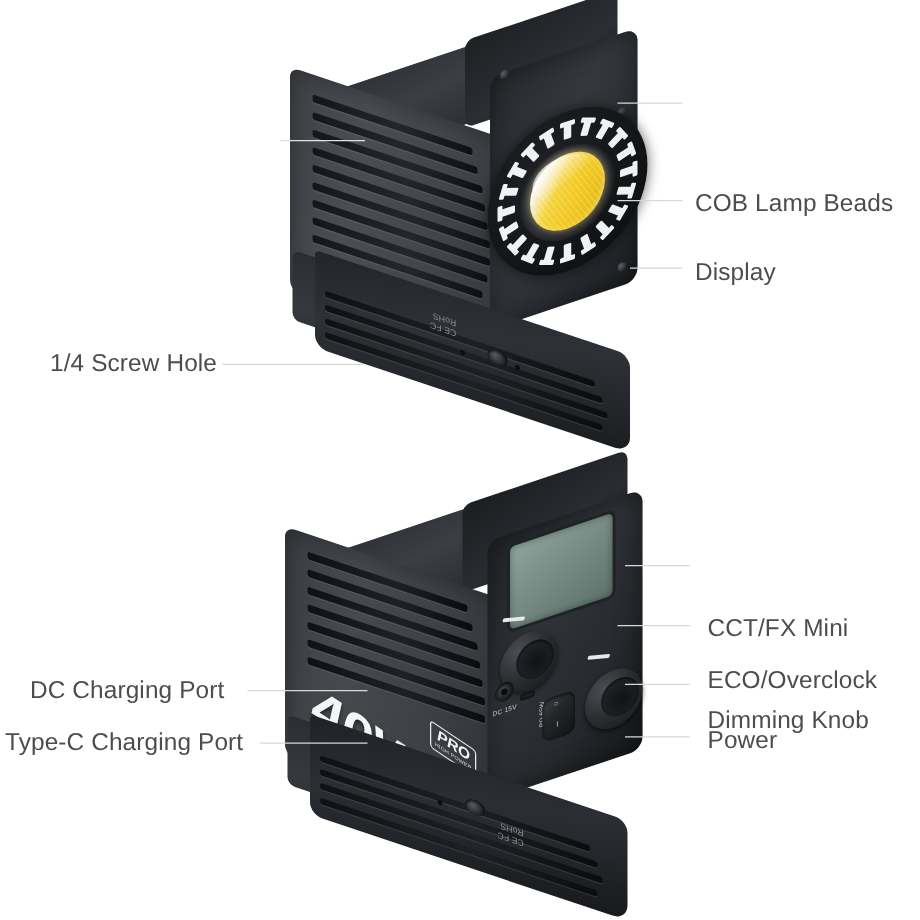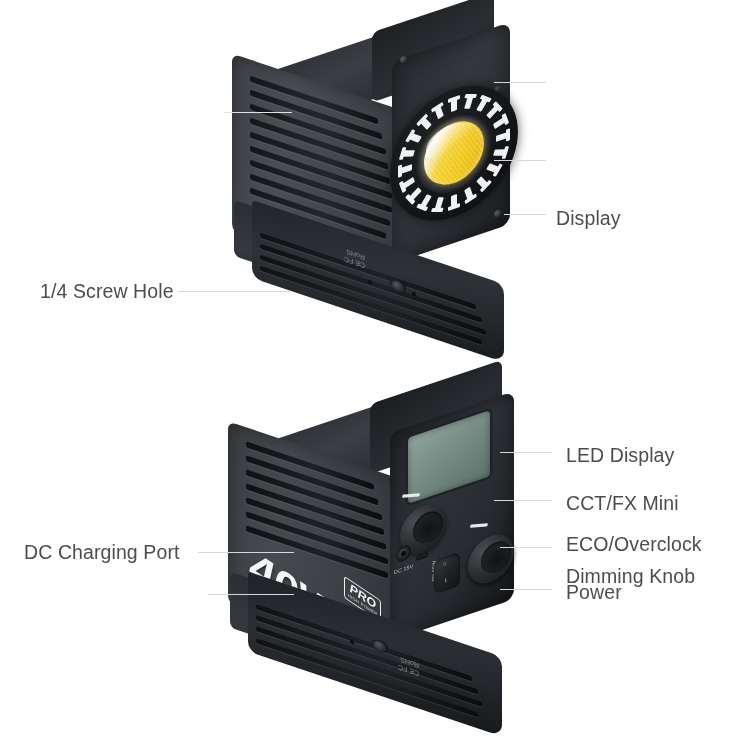--- a/index.html
+++ b/index.html
@@ -305,20 +305,21 @@
   </div>
 
   <div class="leader soft" style="left:224px;top:112px;width:68px;"></div>
 
   <div class="label" style="left:24px;top:279px;margin-left:16px;">1/4 Screw Hole</div>
   <div class="leader" style="left:178px;top:291px;width:112px;"></div>
 
   <div class="leader" style="left:494px;top:82px;width:52px;"></div>
 
   <div class="leader" style="left:494px;top:160px;width:52px;"></div>
+  <div class="label" style="left:556px;top:151px;">COB Lamp Beads</div>
 
   <div class="leader" style="left:504px;top:214px;width:42px;"></div>
   <div class="label" style="left:556px;top:206px;">Display</div>
 
   <div class="product" style="left:218px;top:402px;width:312px;height:300px;">
 
     <div class="face topface" style="left:14px;top:22px;width:178px;height:62px;"></div>
     <div class="face topface" style="left:152px;top:-20px;width:132px;height:70px;
                 background:linear-gradient(160deg,#1b1e21 0%,#292c30 60%,#17191c 100%);"></div>
 
@@ -380,24 +381,24 @@
       </div>
     </div>
     <div class="screwhole" style="left:154px;top:238px;width:16px;height:12px;"></div>
     <div class="pinhole" style="left:132px;top:238px;"></div>
     <div class="cert" style="left:180px;top:256px;">CE FC<br>RoHS</div>
   </div>
 
   <div class="label" style="left:24px;top:540px;">DC Charging Port</div>
   <div class="leader" style="left:198px;top:552px;width:96px;"></div>
 
+  <div class="label" style="left:4px;top:582px;">Type-C Charging Port</div>
   <div class="leader" style="left:208px;top:594px;width:86px;"></div>
 
   <div class="leader" style="left:500px;top:452px;width:52px;"></div>
-  <div class="label" style="left:566px;top:443px;">LED Display</div>
 
   <div class="leader" style="left:494px;top:500px;width:58px;"></div>
   <div class="label" style="left:566px;top:491px;">CCT/FX Mini</div>
 
   <div class="leader" style="left:500px;top:547px;width:52px;"></div>
   <div class="label two-line" style="left:566px;top:528px;width:166px;white-space:pre-line;">ECO/Overclock
 Dimming Knob</div>
 
   <div class="leader" style="left:500px;top:589px;width:52px;"></div>
   <div class="label" style="left:566px;top:580px;">Power</div>

